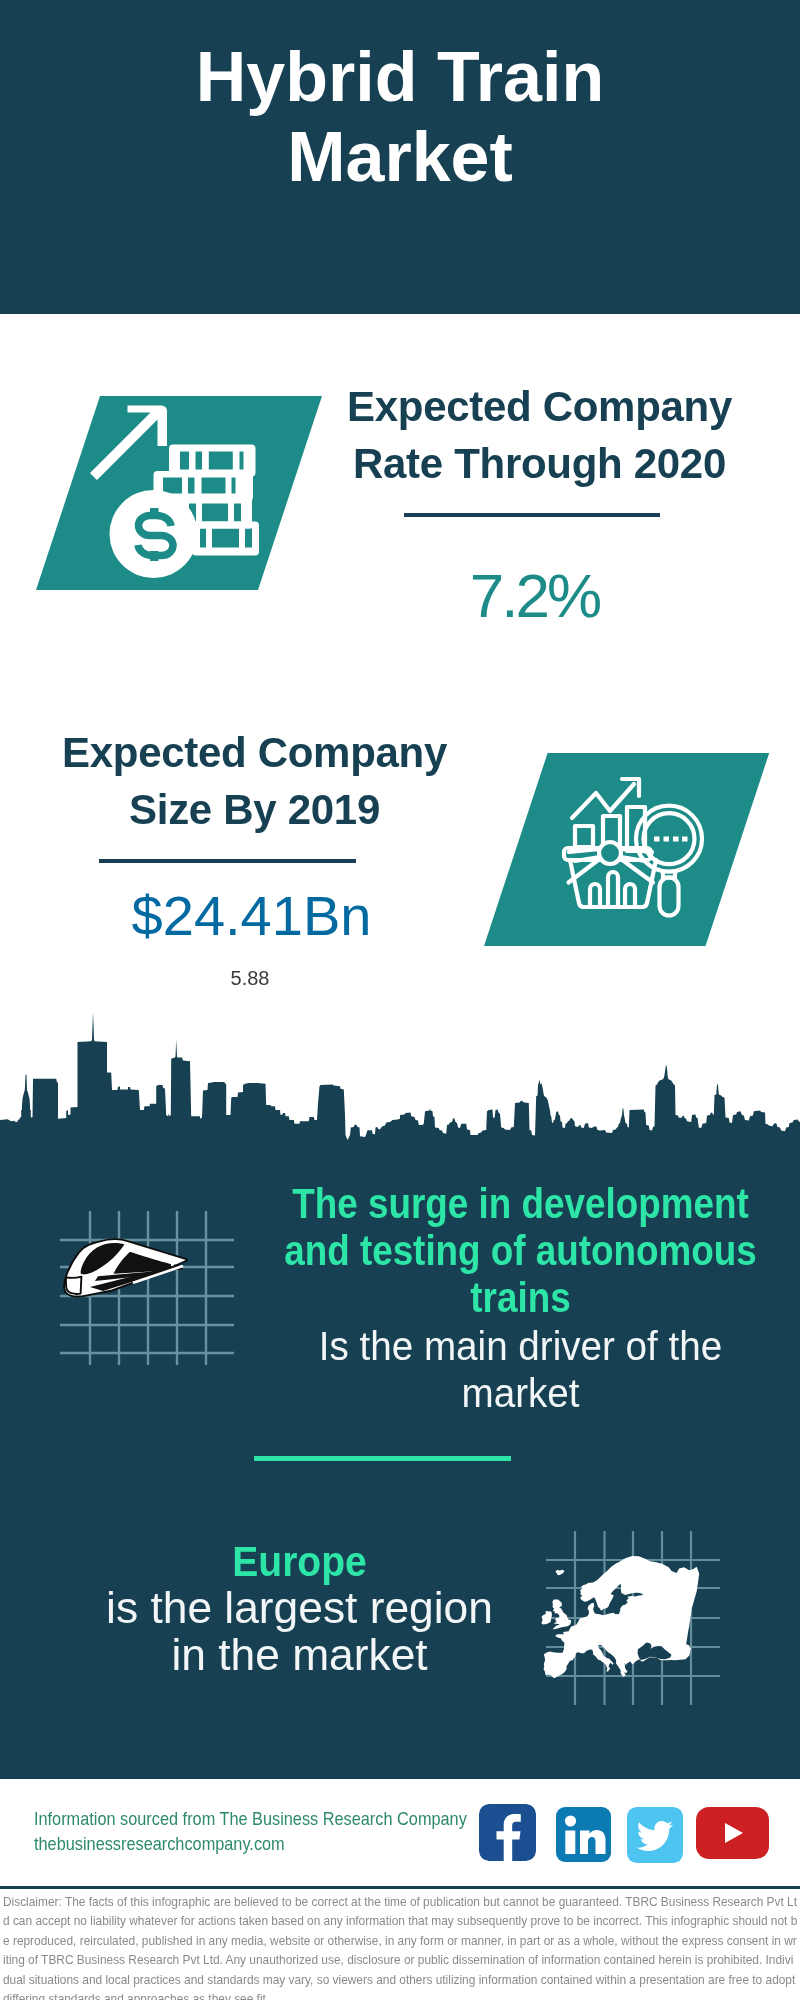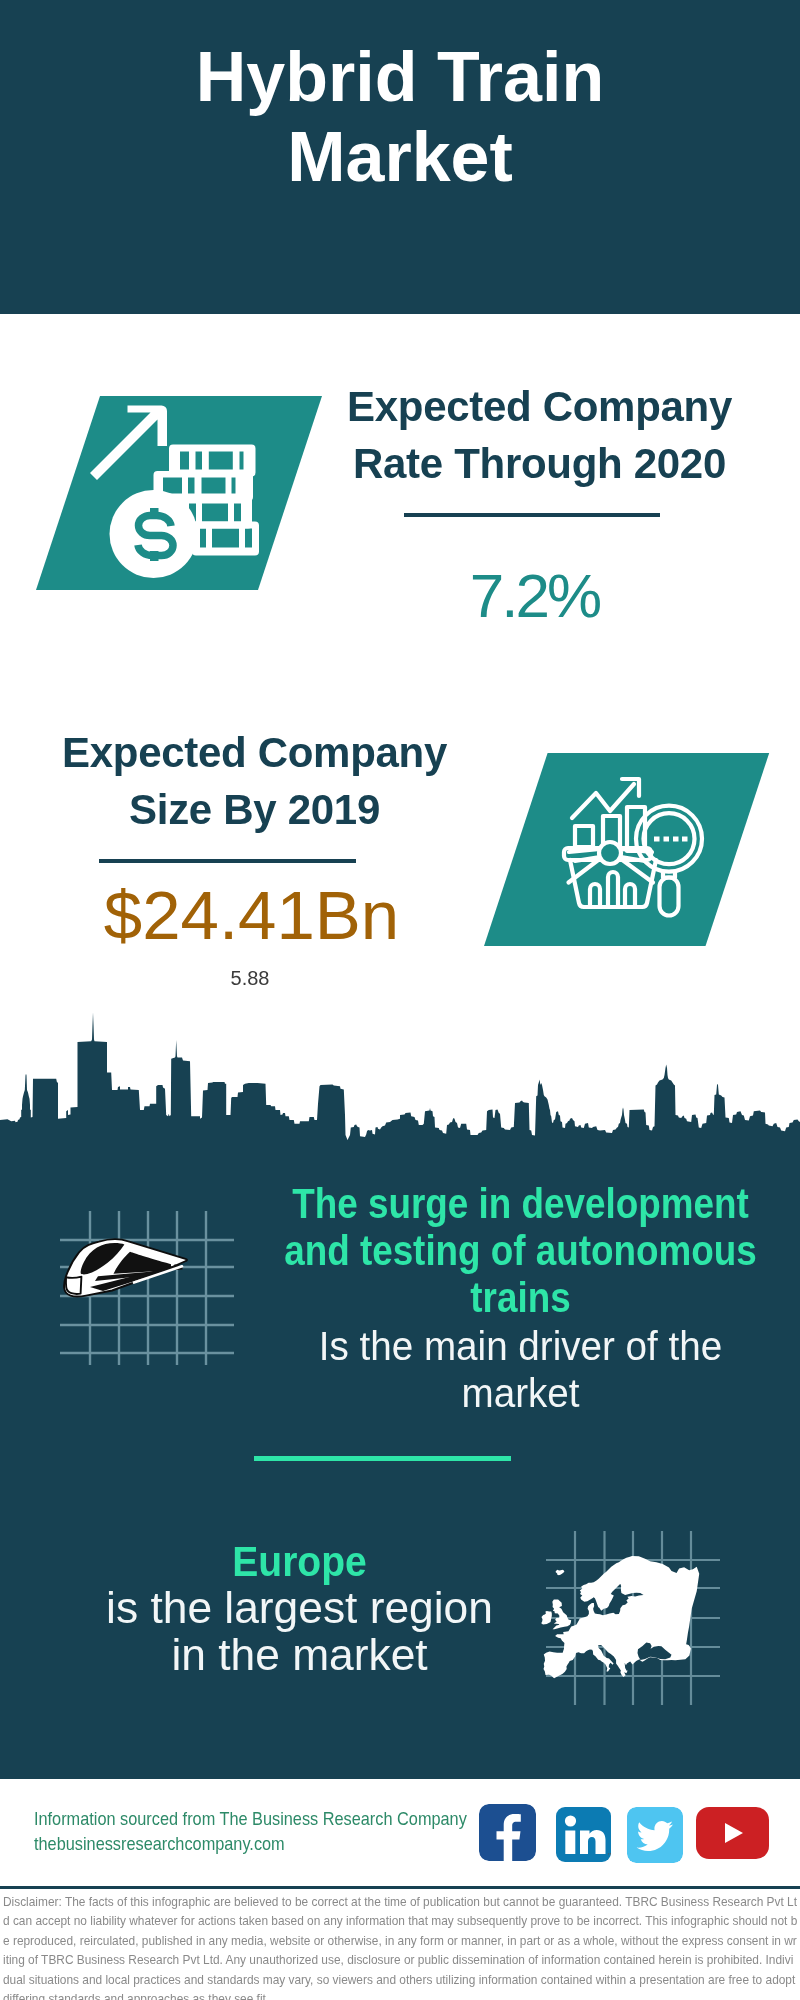--- a/index.html
+++ b/index.html
@@ -16,21 +16,21 @@
   .icon1 { position:absolute; left:30px; top:390px; width:340px; height:210px; }
   .stat1-text { position:absolute; left:339px; top:378px; width:401px; text-align:center; }
   .stat1-sub { position:absolute; left:331px; top:513px; width:401px; text-align:center; }
   .stat-title { color:#174152; font-weight:bold; font-size:42px; line-height:57px; letter-spacing:-0.3px; }
   .stat-rule { height:4px; background:#174152; margin:0 auto; }
   .stat-value { color:#1d8c88; font-size:62px; line-height:96px; letter-spacing:-3px; }
 
   
   .stat2-text { position:absolute; left:54px; top:724px; width:401px; text-align:center; }
   .stat2-sub-block { position:absolute; left:27px; top:859px; width:401px; text-align:center; }
-  .stat2-value { color:#a16207; font-size:69px; line-height:73px; }
+  .stat2-value { color:#0369a1; font-size:56px; line-height:73px; }
   .icon2 { position:absolute; left:470px; top:740px; width:310px; height:215px; }
   .stat2-sub { color:#3b3b3b; font-size:20px; line-height:20px; text-align:center; }
 
   
   .darkband { position:absolute; left:0; top:1143px; width:800px; height:636px; background:#174152; }
   .skyline { position:absolute; left:0; top:1000px; width:800px; height:180px; display:block; }
 
   
   .driver-text { position:absolute; left:120px; top:1181px; width:801px; }
   .driver-hl { color:#2ee5a8; font-weight:bold; font-size:42px; line-height:46.8px; text-align:center; transform:scaleX(0.877); }

